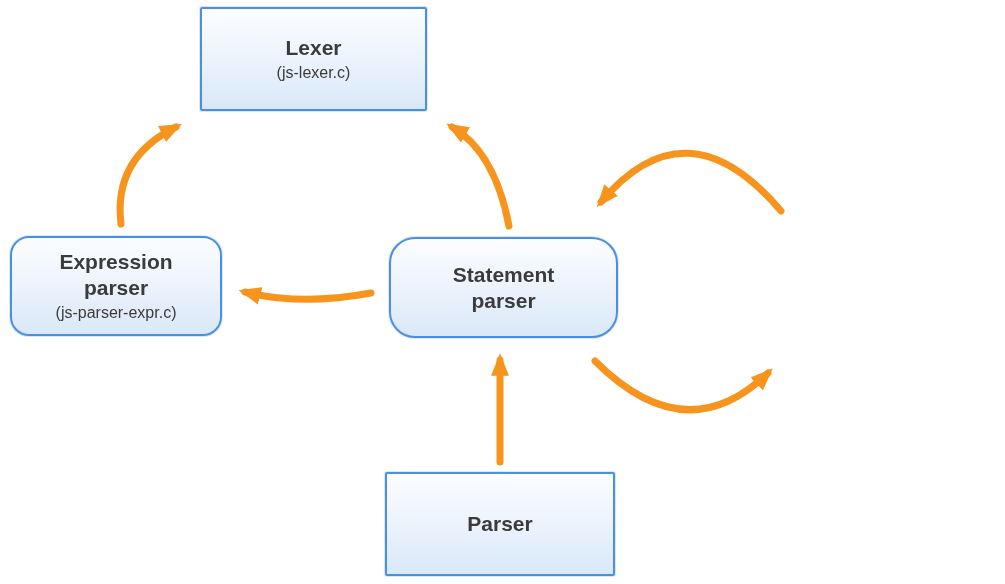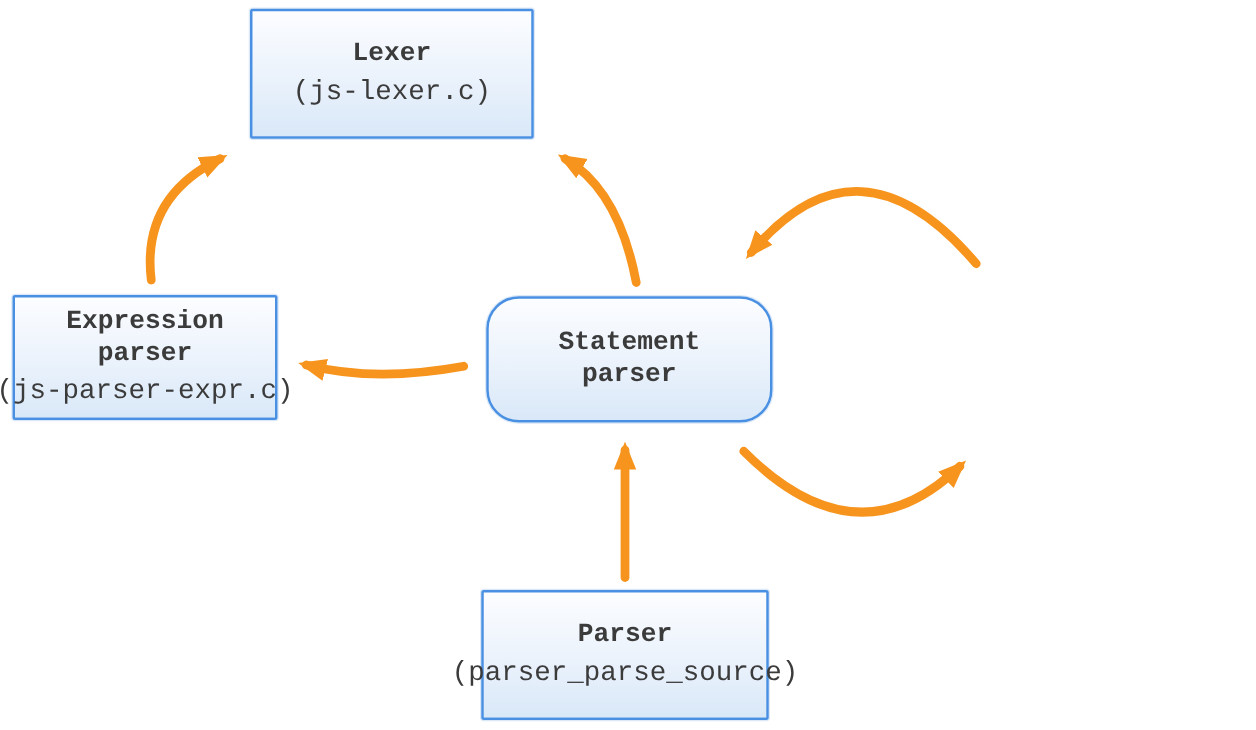--- a/index.html
+++ b/index.html
@@ -1,21 +1,21 @@
 <!DOCTYPE html>
 <html><head>
 <meta charset="utf-8">
 <style>
   html, body { margin: 0; padding: 0; background: #ffffff; }
   .canvas {
     position: relative;
     width: 829px;
     height: 584px;
     background: #ffffff;
-    font-family: Liberation Mono, monospace;
+    font-family: Liberation Sans, sans-serif;
     overflow: hidden;
   }
   .node {
     position: absolute;
     box-sizing: border-box;
     display: flex;
     flex-direction: column;
     align-items: center;
     justify-content: center;
     text-align: center;
@@ -25,29 +25,29 @@
     box-shadow: 0 0 0 1px rgba(150,190,235,0.35);
     color: #3b3b3b;
   }
   .node .title {
     font-size: 21px;
     font-weight: 700;
     line-height: 1.22;
     white-space: pre-line;
   }
   .node .subtitle {
-    font-size: 22px;
+    font-size: 16px;
     font-weight: 400;
     line-height: 1.25;
     margin-top: 3px;
     white-space: nowrap;
     text-align: right;
   }
   #node-lexer      { left: 200px; top: 7px;   width: 227px; height: 104px; }
-  #node-expression { left: 10px;  top: 236px; width: 212px; height: 100px; }
+  #node-expression { left: 10px;  top: 236px; width: 212px; height: 100px; border-radius: 19px; }
   #node-statement  { left: 389px; top: 237px; width: 229px; height: 101px; border-radius: 26px; }
   #node-function   { left: 757px; top: 238px; width: 246px; height: 104px; }
   #node-parser     { left: 385px; top: 472px; width: 230px; height: 104px; }
   svg.arrows {
     position: absolute;
     left: 0; top: 0;
     width: 1005px;
     height: 584px;
     pointer-events: none;
   }
@@ -74,21 +74,20 @@
   </div>
 
   <div class="node" id="node-statement">
     <div class="title">Statement
 parser</div>
   </div>
 
 
   <div class="node" id="node-parser">
     <div class="title">Parser</div>
-    <div class="subtitle">(parser_parse_source)</div>
   </div>
 
   <svg class="arrows" viewBox="0 0 1005 584">
     <defs>
       <marker id="ah" viewBox="0 0 10 8" refX="7" refY="4" markerWidth="3.2" markerHeight="2.7" orient="auto">
         <path d="M0 0 L10 4 L0 8 Z" fill="#f7941d"></path>
       </marker>
     </defs>
 
     <path class="edge" d="M 121 224 Q 113 158 176 127" marker-end="url(#ah)" stroke="#f7941d"></path>

